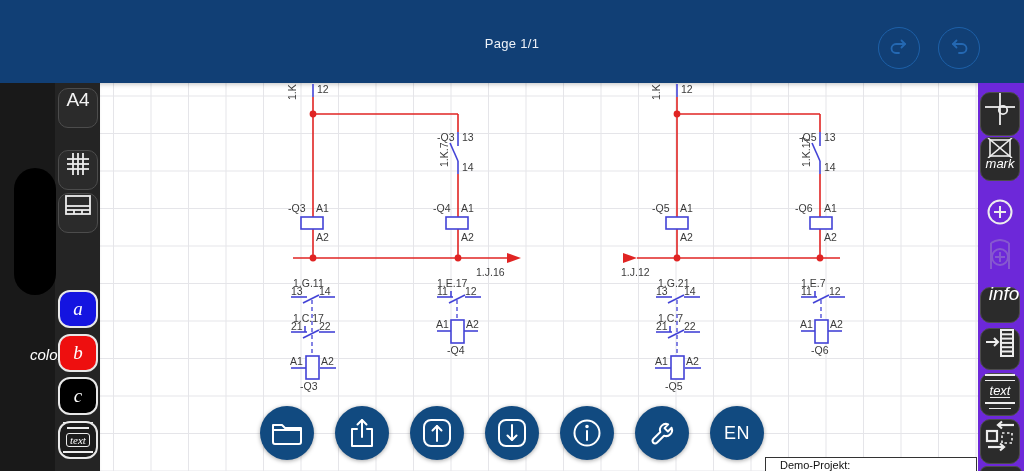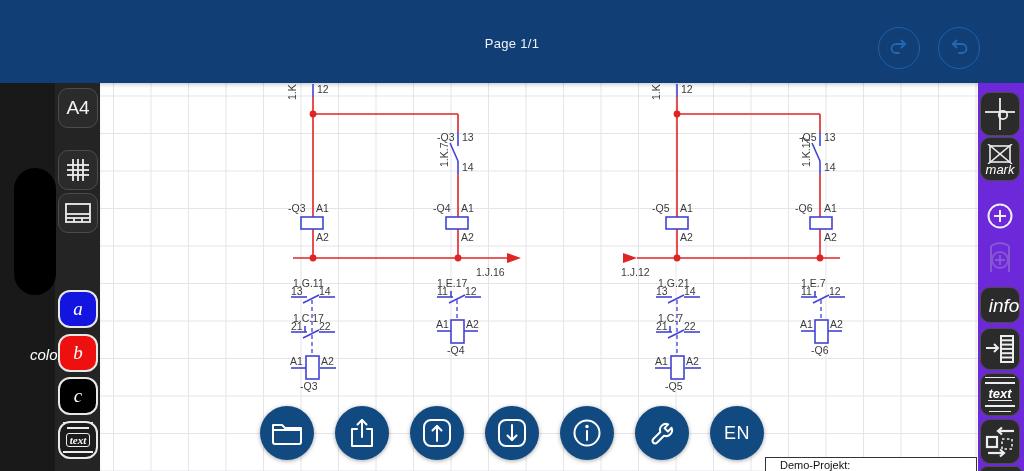--- a/index.html
+++ b/index.html
@@ -42,36 +42,36 @@
     font-size:11px;color:#111;padding-left:14px;line-height:15px;
   }
   
   .left-panel{position:absolute;left:0;top:83px;width:100px;height:388px;background:#191919;z-index:20;}
   .left-strip{position:absolute;left:55px;top:0;width:45px;height:388px;background:#242424;}
   .notch{position:absolute;left:14px;top:85px;width:42px;height:127px;background:#000;border-radius:21px;}
   .right-panel{position:absolute;right:0;top:83px;width:46px;height:388px;background:#6d28d9;z-index:20;}
   .sbtn{
     position:absolute;left:58px;width:40px;box-sizing:border-box;border-radius:10px;
     background:#2b2b2b;border:1.5px solid #4c4c4c;color:#f2f2f2;
-    display:flex;align-items:center;justify-content:center;flex-direction:column;
+    display:flex;align-items:center;justify-content:flex-start;flex-direction:column;
   }
   .right-panel .sbtn{left:2px;}
   .sbtn svg{display:block;}
   .a4-label{font-size:19px;color:#f4f4f4;}
   .colors-label{
     position:absolute;left:0;width:100px;text-align:center;color:#fff;
     font-style:italic;font-size:15px;top:263px;
   }
   .colorbtn{
     position:absolute;left:58px;width:40px;height:38px;border-radius:12px;
     border:2px solid #e8e8e8;box-sizing:border-box;display:flex;align-items:center;justify-content:center;
     color:#fff;font-style:italic;font-family:"Liberation Serif",serif;font-size:19px;
   }
   .mark-word,.info-word{font-style:italic;font-size:13px;color:#fff;line-height:11px;}
-  .texticon{display:flex;flex-direction:column;align-items:center;gap:4px;width:30px;font-weight:bold;}
+  .texticon{display:flex;flex-direction:column;align-items:center;gap:4px;width:30px;}
   .texticon .ln{height:1.6px;background:#ededed;width:100%;}
   .texticon .ln.short{width:72%;}
   .texticon .word{
     font-style:italic;font-size:11px;color:#fff;line-height:12px;
   }
   .texticon .wordbox{border:1.4px solid #ededed;border-radius:3px;padding:0 3px;}
   .stub-btn{position:absolute;left:2px;top:383px;width:40px;height:6px;border-radius:10px 10px 0 0;background:#2b2b2b;border:1.5px solid #4c4c4c;border-bottom:none;}
   
   .roundbtn{
     position:absolute;top:406px;width:54px;height:54px;border-radius:50%;

